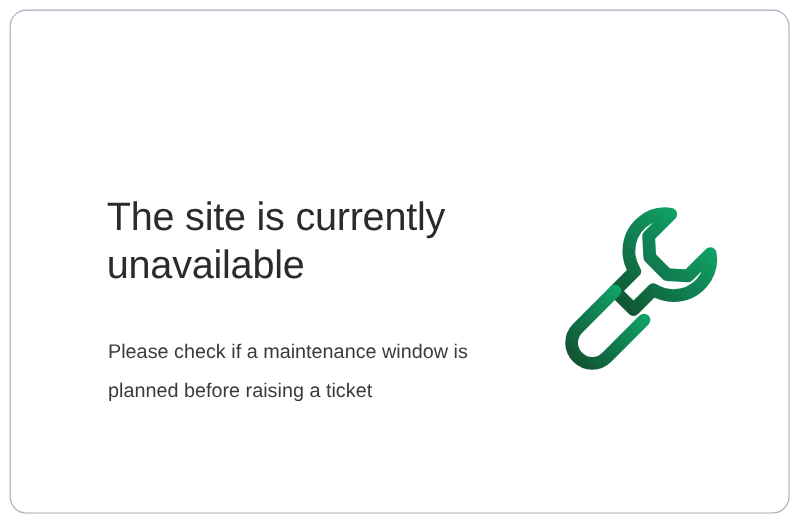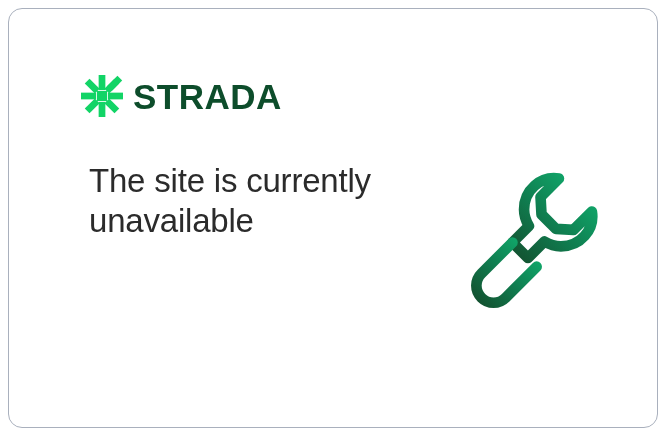--- a/index.html
+++ b/index.html
@@ -95,46 +95,24 @@
     display: block;
   }
 </style>
 </head>
 <body>
 
 <div class="page">
 
   <div class="card">
 
-    <div class="brand">
-      <svg class="brand-mark" viewBox="0 0 100 100">
-        <g fill="#12d466">
-
-          <rect x="0" y="42" width="36" height="16"></rect>
-          <rect x="64" y="42" width="36" height="16"></rect>
-
-          <rect x="42" y="0" width="16" height="36"></rect>
-          <rect x="42" y="64" width="16" height="36"></rect>
-
-          <rect x="42" y="-4" width="16" height="36" transform="rotate(45 50 50) translate(0 -6)"></rect>
-          <g transform="rotate(45 50 50)">
-            <rect x="0" y="42" width="34" height="16"></rect>
-            <rect x="66" y="42" width="34" height="16"></rect>
-            <rect x="42" y="0" width="16" height="34"></rect>
-            <rect x="42" y="66" width="16" height="34"></rect>
-          </g>
-
-          <rect x="38" y="38" width="24" height="24"></rect>
-        </g>
-      </svg>
-      <span class="brand-name">STRADA</span>
-    </div>
 
     <h1 class="headline">The site is currently unavailable</h1>
 
+    <p class="bodytext">Please check if a maintenance window is planned before raising a ticket</p>
 
     <svg class="wrench" viewBox="0 0 160 160">
       <defs>
         <linearGradient id="wrenchGrad" x1="0" y1="1" x2="1" y2="0">
           <stop offset="0%" stop-color="#13502f"></stop>
           <stop offset="45%" stop-color="#107c4f"></stop>
           <stop offset="100%" stop-color="#10b271"></stop>
         </linearGradient>
       </defs>
       <g fill="none" stroke="url(#wrenchGrad)" stroke-width="11" stroke-linecap="round" stroke-linejoin="round">

